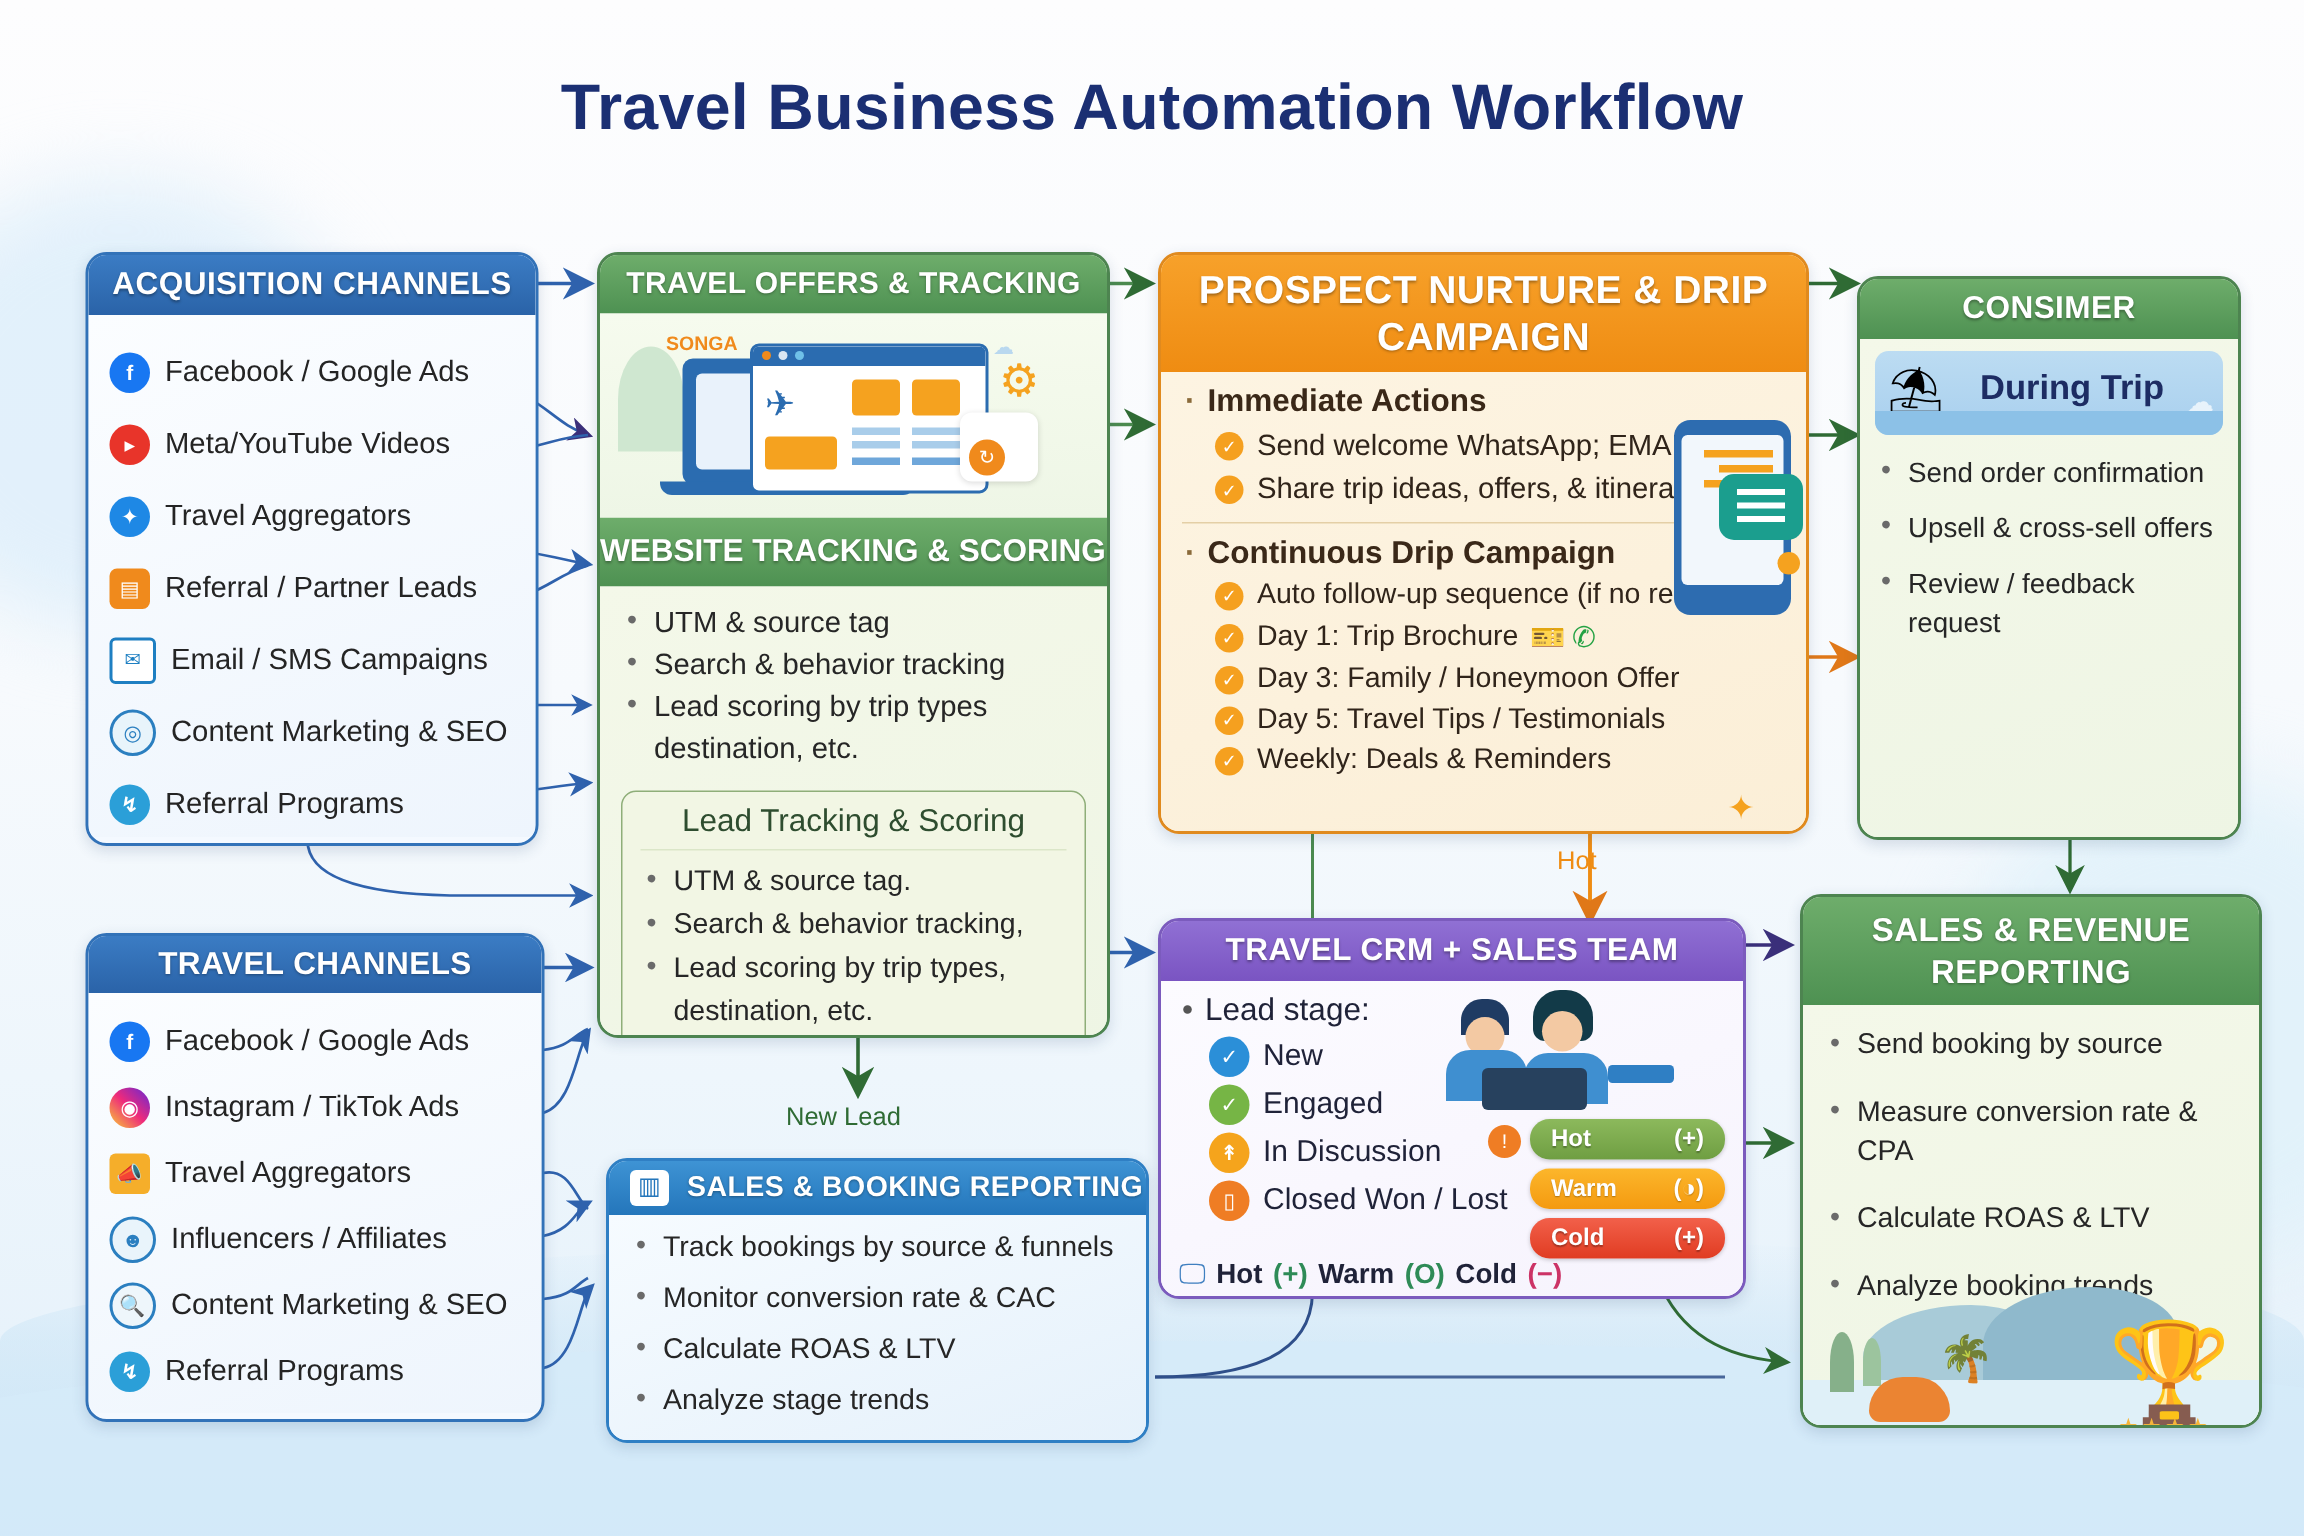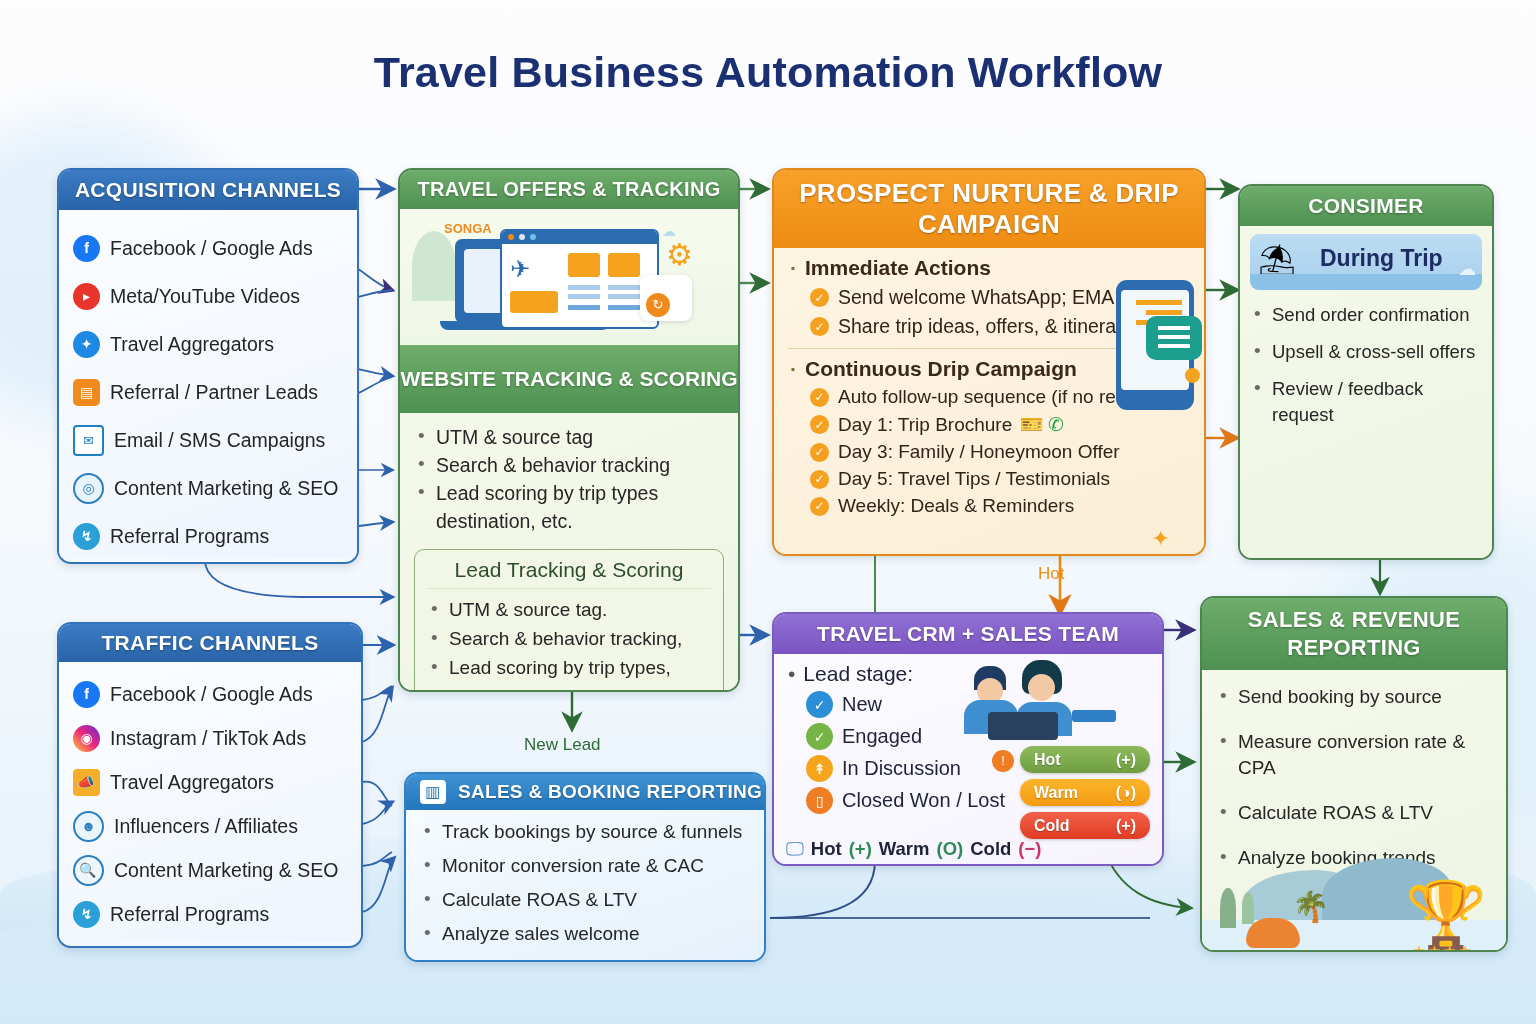--- a/index.html
+++ b/index.html
@@ -66,21 +66,21 @@
     background:#f5a01f;color:#fff;font-size:12px;align-items:center;
     justify-content:center;flex:0 0 19px;margin-right:9px;font-weight:bold;}
 
   .ribbon{position:absolute;left:8px;right:8px;bottom:6px;height:34px;
     border-radius:17px;background:linear-gradient(180deg,#f8a62f 0%,#ef8b12 100%);
     color:#fff;font-weight:bold;font-size:18.5px;display:flex;
     justify-content:center;
     text-shadow:0 1px 2px rgba(0,0,0,.3);box-shadow:0 2px 5px rgba(160,90,10,.3);}
 
   .subhead{background:linear-gradient(180deg,#6ead6b 0%,#4e9152 100%);color:#fff;
-    font-weight:bold;text-align:center;font-size:21px;padding:22px 0;
+    font-weight:bold;font-size:21px;padding:11px 0;
     text-shadow:0 1px 2px rgba(0,0,0,.32);}
 
   .innerbox{border:1.5px solid #8fae79;border-radius:10px;background:#f2f6e4;}
 
   .lbl{position:absolute;font-size:17px;}
 
   svg.conn{position:absolute;left:0;top:0;width:1536px;height:1024px;pointer-events:none;}
 
   .badge{height:27px;border-radius:13px;display:flex;align-items:center;
     justify-content:space-between;padding:0 14px;color:#fff;font-weight:bold;
@@ -196,21 +196,21 @@
         </li>
         <li>
           <span class="ico" style="background:#2b9fd8;">↯</span>
           <span class="tx">Referral Programs</span>
         </li>
       </ul>
     </div>
   </div>
 
   <div class="card blue" style="left:57px;top:622px;width:302px;height:322px;">
-    <div class="cap" style="font-size:21px;padding:7px 0;">TRAFFIC CHANNELS</div>
+    <div class="cap" style="font-size:21px;padding:7px 0;">TRAVEL CHANNELS</div>
     <div class="body" style="height:280px;">
       <ul class="chanlist" style="padding-top:10px;">
         <li style="height:44px;">
           <span class="ico" style="background:#1877f2;">f</span>
           <span class="tx">Facebook / Google Ads</span>
         </li>
         <li style="height:44px;">
           <span class="ico" style="background:linear-gradient(45deg,#f9ce34,#ee2a7b,#6228d7);">◉</span>
           <span class="tx">Instagram / TikTok Ads</span>
         </li>
@@ -445,21 +445,21 @@
                 background:linear-gradient(180deg,#3e93d4 0%,#2476bb 100%);font-size:19px;">
       <span style="display:inline-block;width:26px;height:24px;background:#fff;border-radius:4px;color:#2476bb;
                    font-size:16px;line-height:24px;text-align:center;text-shadow:none;">▥</span>
       <span>SALES &amp; BOOKING REPORTING</span>
     </div>
     <div class="body" style="height:142px;padding:10px 14px 0 14px;">
       <ul class="bullets" style="font-size:19px;line-height:24px;">
         <li style="margin-bottom:10px;">Track bookings by source &amp; funnels</li>
         <li style="margin-bottom:10px;">Monitor conversion rate &amp; CAC</li>
         <li style="margin-bottom:10px;">Calculate ROAS &amp; LTV</li>
-        <li>Analyze sales welcome</li>
+        <li>Analyze stage trends</li>
       </ul>
     </div>
   </div>
 
   <div class="card green" style="left:1200px;top:596px;width:304px;height:352px;">
     <div class="cap" style="font-size:22px;padding:8px 14px;line-height:28px;">SALES &amp; REVENUE REPORTING</div>
     <div class="body" style="height:280px;padding:14px 14px 0 14px;position:relative;">
       <ul class="bullets" style="font-size:19px;line-height:26px;">
         <li style="margin-bottom:19px;">Send booking by source</li>
         <li style="margin-bottom:19px;">Measure conversion rate &amp; CPA</li>

